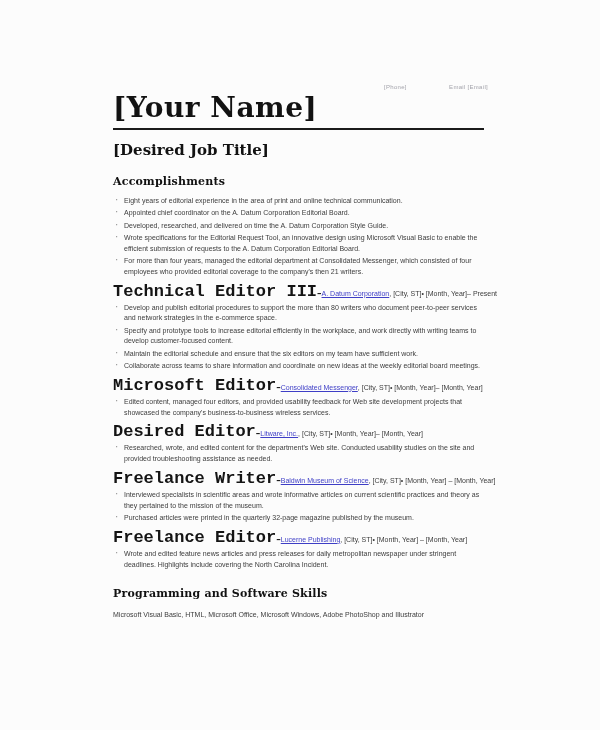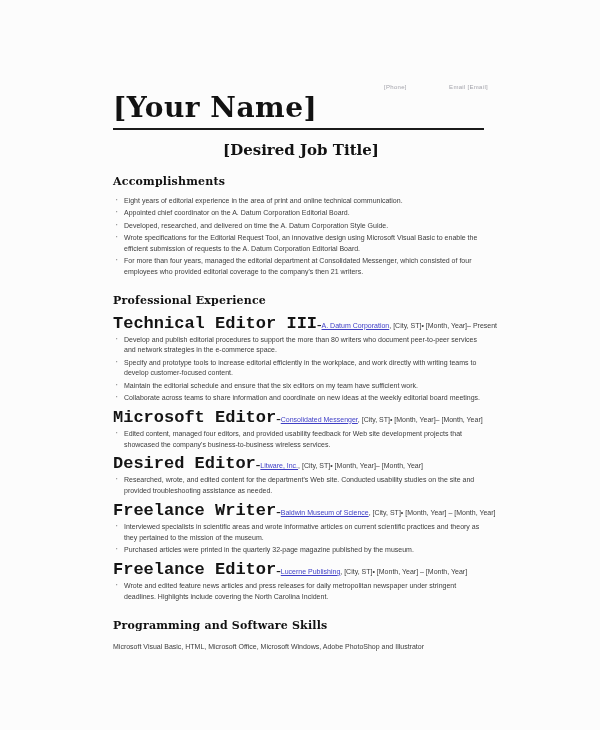--- a/index.html
+++ b/index.html
@@ -27,21 +27,20 @@
     font-family: "DejaVu Serif", serif;
     font-weight: bold; font-size: 28px; line-height: 30px;
     color: #121212; letter-spacing: 0.5px;
     border-bottom: 2px solid #1b1b1b; padding-bottom: 5px;
   }
   h2.jobtitle {
     margin: 12px 0 0;
     font-family: "DejaVu Serif", serif;
     font-weight: bold; font-size: 15px; line-height: 17px;
     color: #121212;
-    text-align: center;
   }
   h3.section {
     margin: 13px 0 0;
     font-family: "DejaVu Serif", serif;
     font-weight: bold; font-size: 11px; line-height: 19px;
     color: #111; letter-spacing: 0.2px;
   }
 
   ul.blist { margin: 5px 0 0; padding: 0; list-style: none; }
   ul.blist li {
@@ -92,21 +91,20 @@
 
     <h3 class="section">Accomplishments</h3>
     <ul class="blist">
       <li>Eight years of editorial experience in the area of print and online technical communication.</li>
       <li>Appointed chief coordinator on the A. Datum Corporation Editorial Board.</li>
       <li>Developed, researched, and delivered on time the A. Datum Corporation Style Guide.</li>
       <li>Wrote specifications for the Editorial Request Tool, an innovative design using Microsoft Visual Basic to enable the efficient submission of requests to the A. Datum Corporation Editorial Board.</li>
       <li>For more than four years, managed the editorial department at Consolidated Messenger, which consisted of four employees who provided editorial coverage to the company's then 21 writers.</li>
     </ul>
 
-    <h3 class="section">Professional Experience</h3>
 
     <div class="job-line"><span class="jt">Technical Editor III</span><span class="jd">–</span><a class="jl">A. Datum Corporation</a><span class="jm">, [City, ST]• [Month, Year]– Present</span></div>
     <ul class="blist">
       <li>Develop and publish editorial procedures to support the more than 80 writers who document peer-to-peer services and network strategies in the e-commerce space.</li>
       <li>Specify and prototype tools to increase editorial efficiently in the workplace, and work directly with writing teams to develop customer-focused content.</li>
       <li>Maintain the editorial schedule and ensure that the six editors on my team have sufficient work.</li>
       <li>Collaborate across teams to share information and coordinate on new ideas at the weekly editorial board meetings.</li>
     </ul>
 
     <div class="job-line"><span class="jt">Microsoft Editor</span><span class="jd">–</span><a class="jl">Consolidated Messenger</a><span class="jm">, [City, ST]• [Month, Year]– [Month, Year]</span></div>

